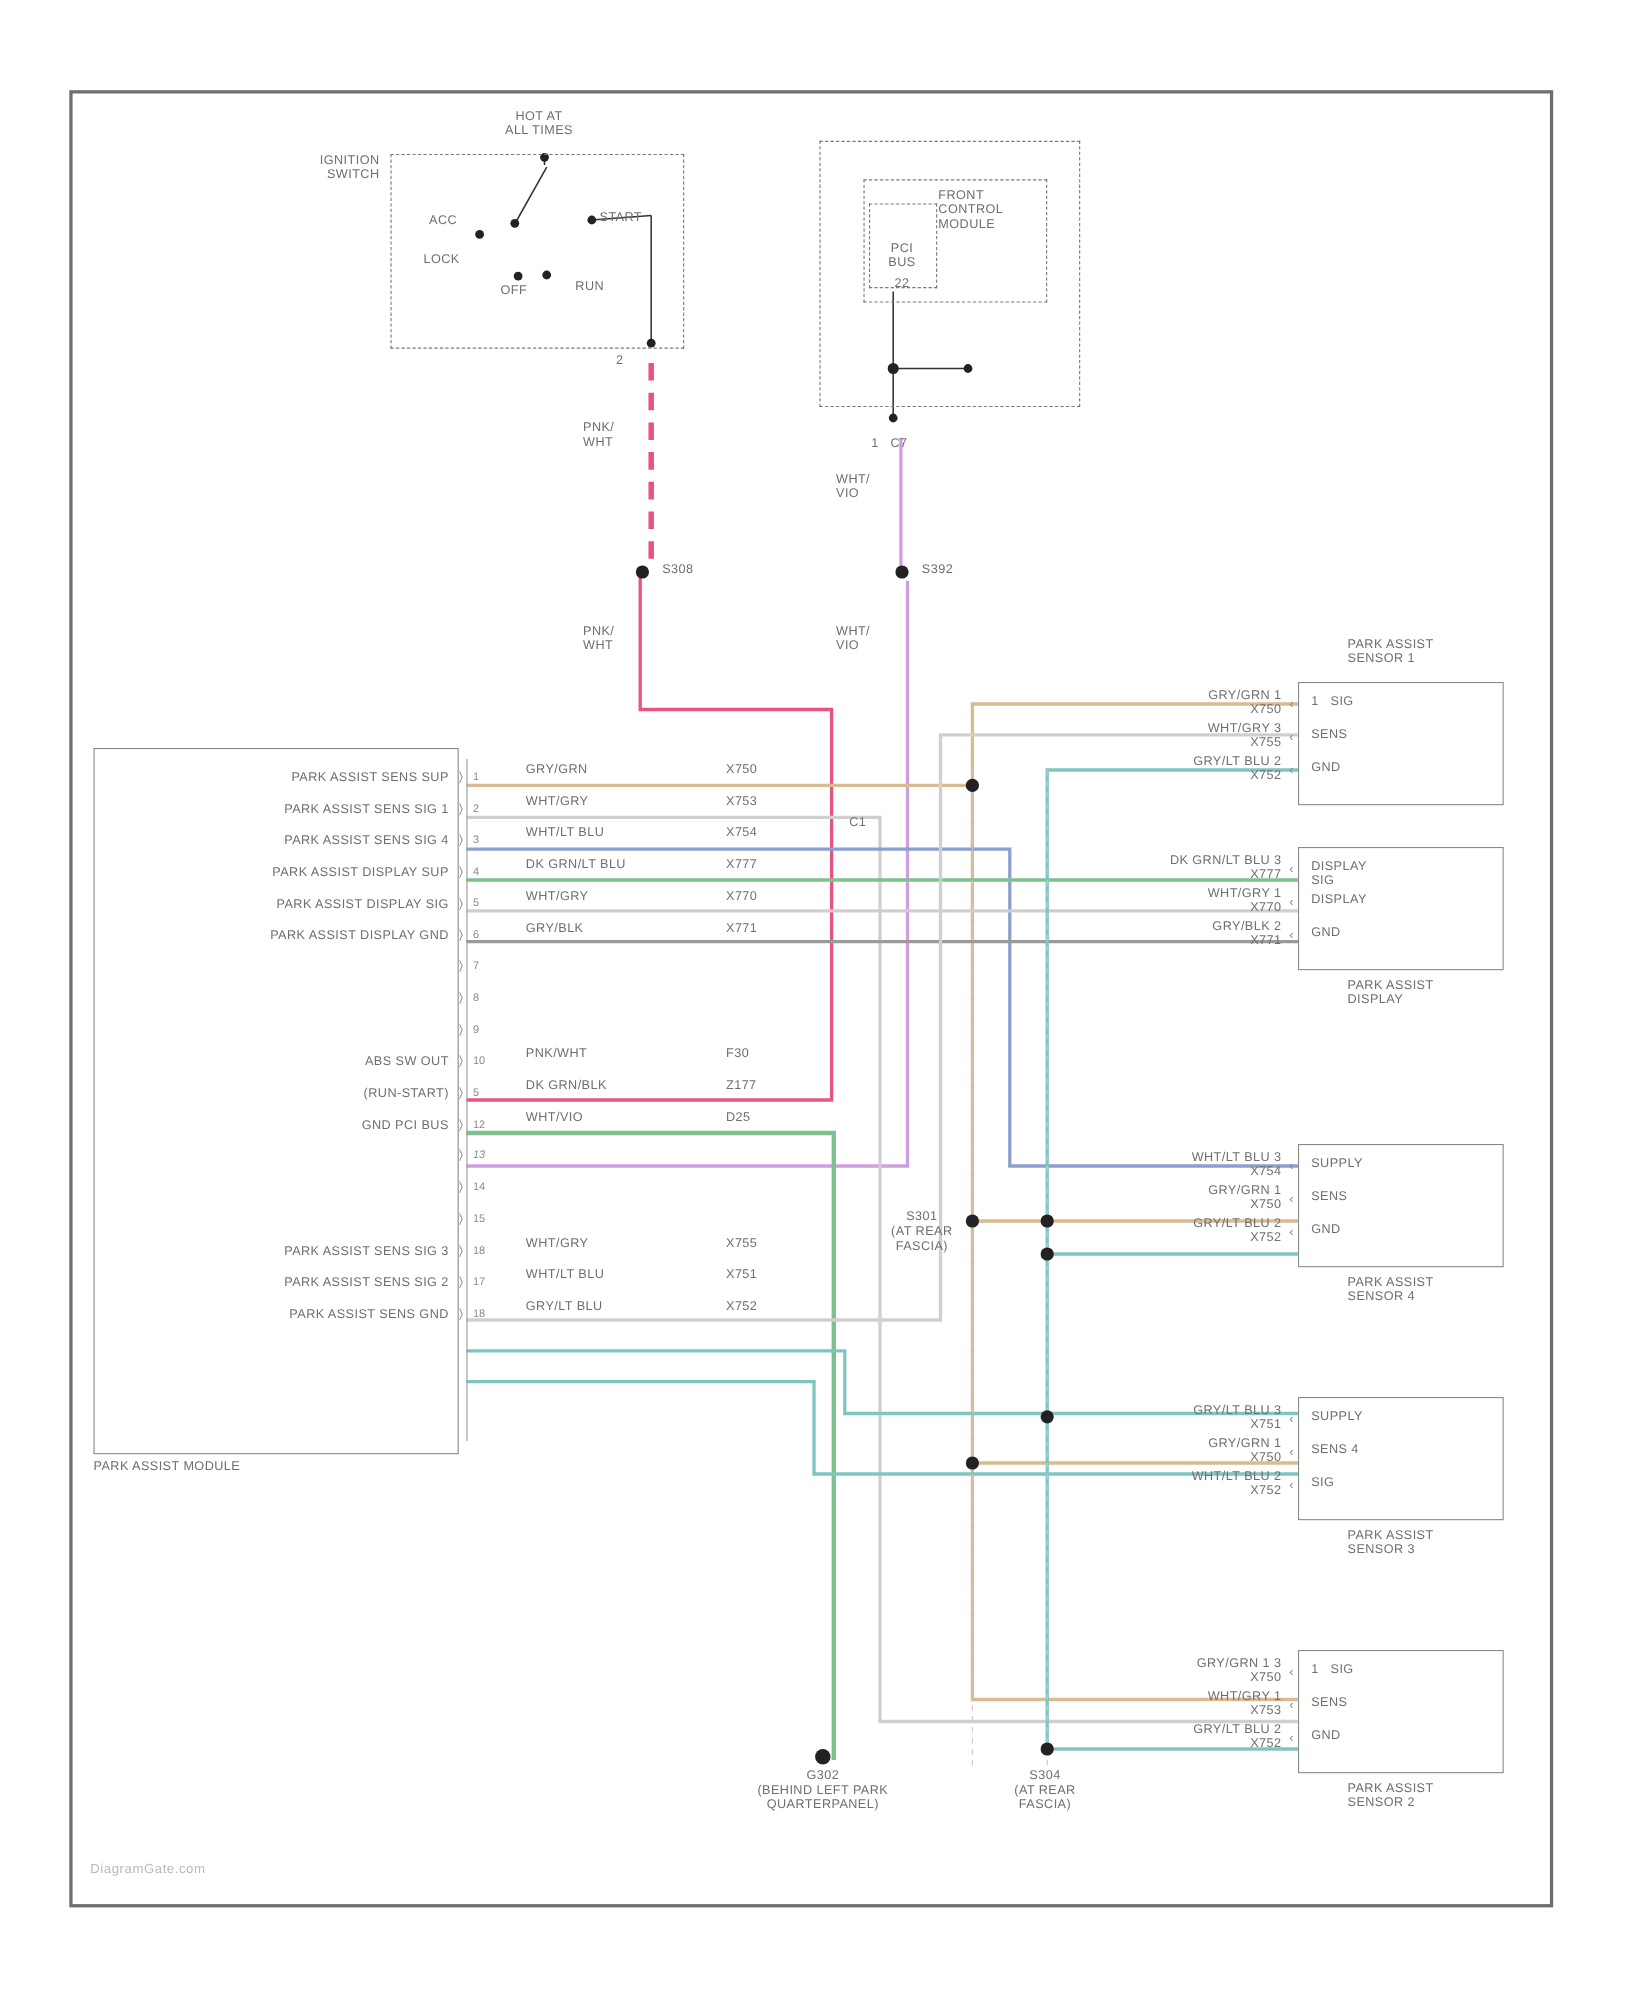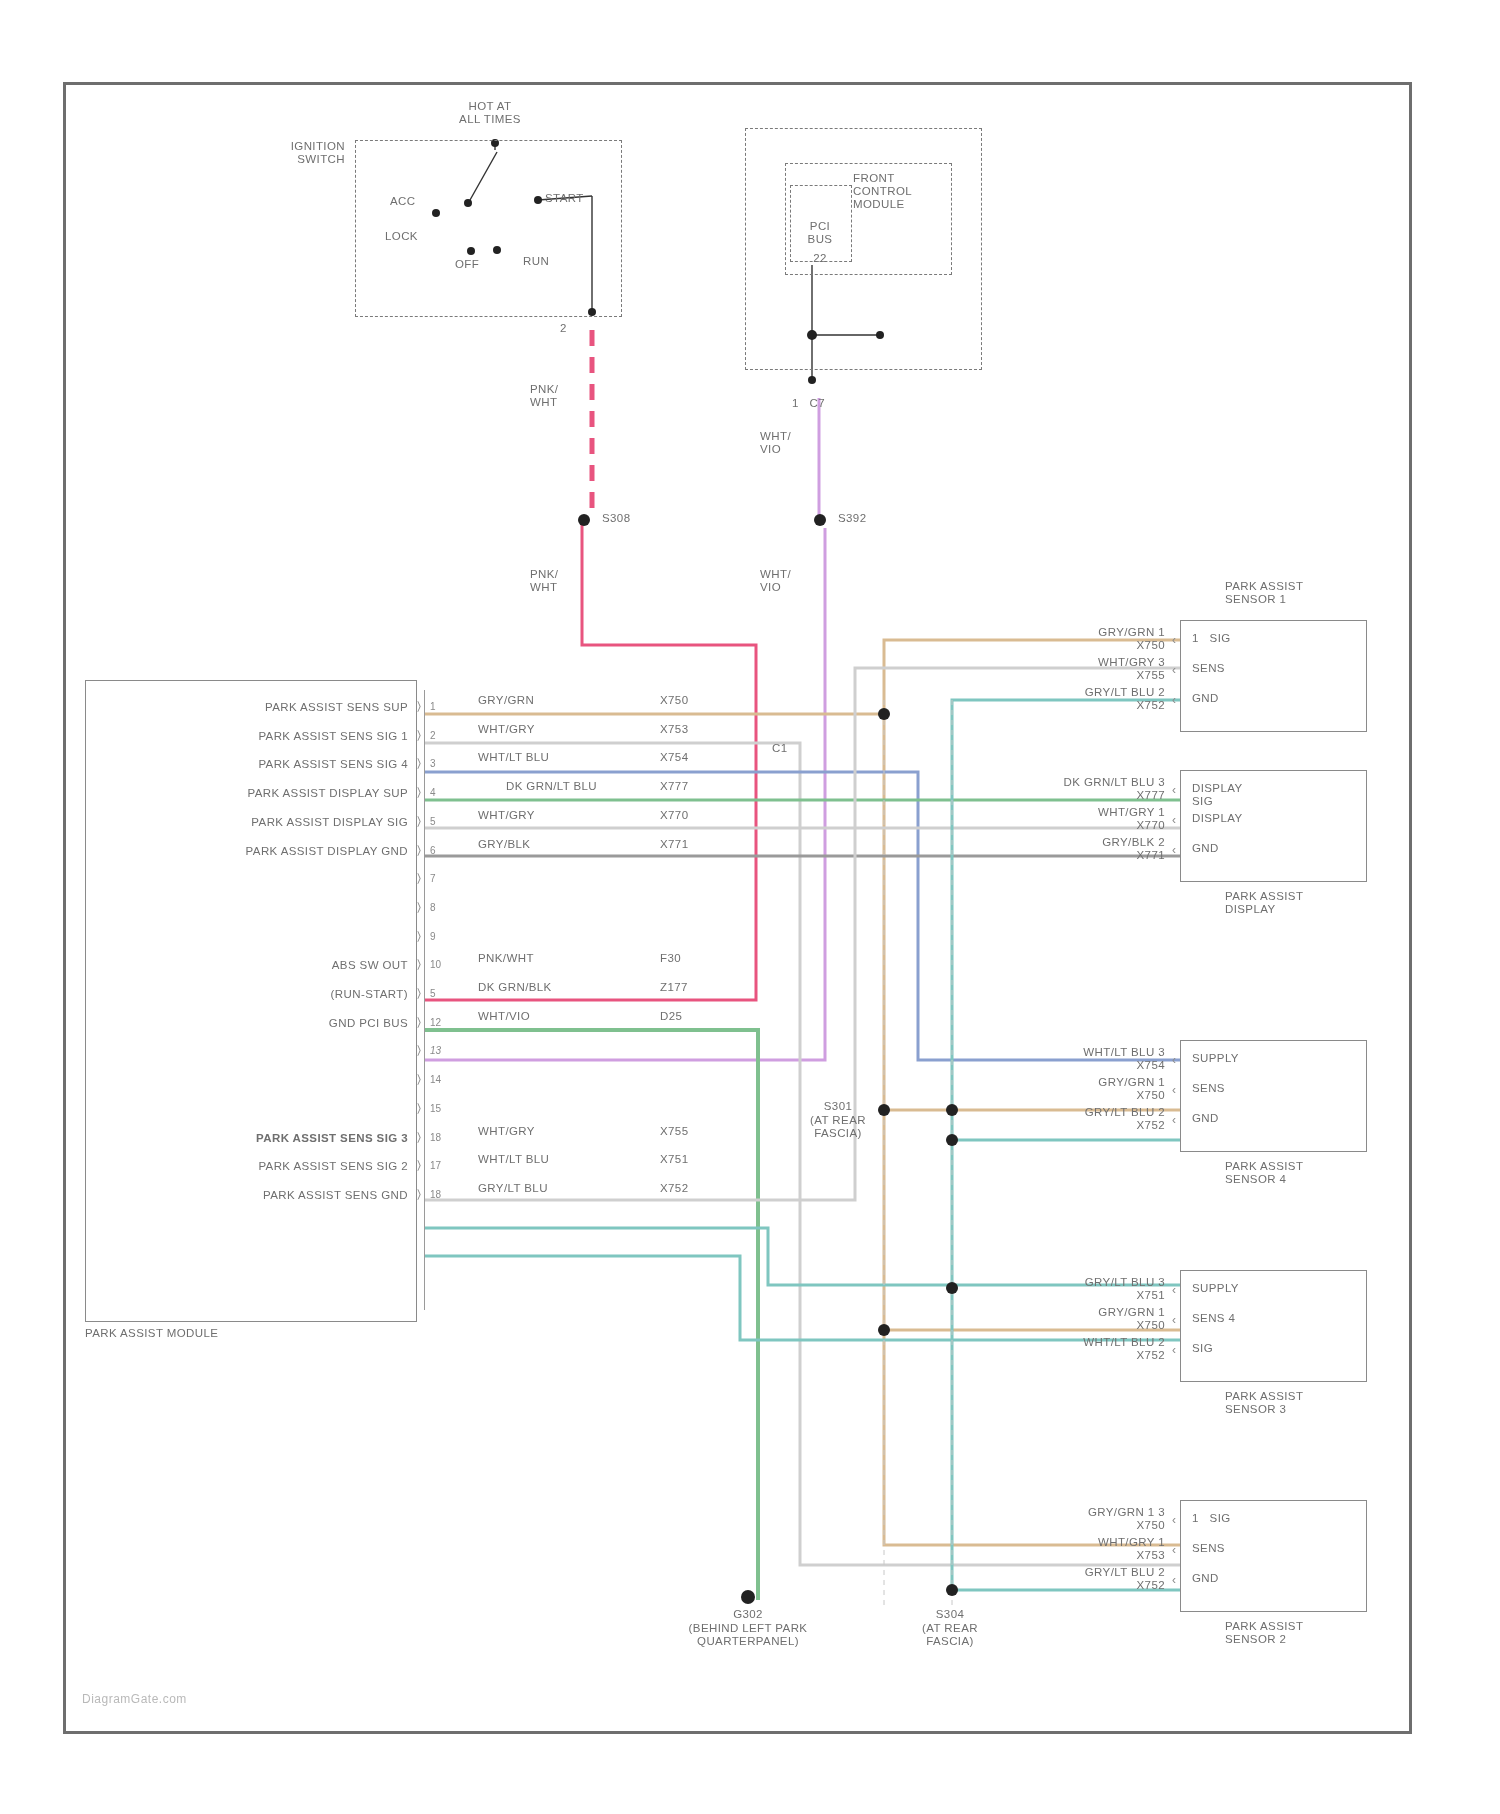--- a/index.html
+++ b/index.html
@@ -148,21 +148,21 @@
       <div class="lbl" style="left: 478px; top: 722.7px;">WHT/GRY</div>
       <div class="lbl" style="left: 660px; top: 722.7px;">X753</div>
       <div class="pinlbl" style="left: 430px; top: 758.4px;">3</div>
       <div class="arrow" style="left: 417px; top: 756.4px;">〉</div>
       <div class="lbl r" style="left: 100px; top: 758.4px; width: 308px;">PARK ASSIST SENS SIG 4</div>
       <div class="lbl" style="left: 478px; top: 751.4px;">WHT/LT BLU</div>
       <div class="lbl" style="left: 660px; top: 751.4px;">X754</div>
       <div class="pinlbl" style="left: 430px; top: 787.1px;">4</div>
       <div class="arrow" style="left: 417px; top: 785.1px;">〉</div>
       <div class="lbl r" style="left: 100px; top: 787.1px; width: 308px;">PARK ASSIST DISPLAY SUP</div>
-      <div class="lbl" style="left: 478px; top: 780.1px; margin-left: 28px;">DK GRN/LT BLU</div>
+      <div class="lbl" style="left: 478px; top: 780.1px;">DK GRN/LT BLU</div>
       <div class="lbl" style="left: 660px; top: 780.1px;">X777</div>
       <div class="pinlbl" style="left: 430px; top: 815.8px;">5</div>
       <div class="arrow" style="left: 417px; top: 813.8px;">〉</div>
       <div class="lbl r" style="left: 100px; top: 815.8px; width: 308px;">PARK ASSIST DISPLAY SIG</div>
       <div class="lbl" style="left: 478px; top: 808.8px;">WHT/GRY</div>
       <div class="lbl" style="left: 660px; top: 808.8px;">X770</div>
       <div class="pinlbl" style="left: 430px; top: 844.5px;">6</div>
       <div class="arrow" style="left: 417px; top: 842.5px;">〉</div>
       <div class="lbl r" style="left: 100px; top: 844.5px; width: 308px;">PARK ASSIST DISPLAY GND</div>
       <div class="lbl" style="left: 478px; top: 837.5px;">GRY/BLK</div>
@@ -189,21 +189,21 @@
       <div class="lbl" style="left: 478px; top: 1009.7px;">WHT/VIO</div>
       <div class="lbl" style="left: 660px; top: 1009.7px;">D25</div>
       <div class="pinlbl" style="left: 430px; top: 1045.4px; font-style: italic;">13</div>
       <div class="arrow" style="left: 417px; top: 1043.4px;">〉</div>
       <div class="pinlbl" style="left: 430px; top: 1074.1px;">14</div>
       <div class="arrow" style="left: 417px; top: 1072.1px;">〉</div>
       <div class="pinlbl" style="left: 430px; top: 1102.8px;">15</div>
       <div class="arrow" style="left: 417px; top: 1100.8px;">〉</div>
       <div class="pinlbl" style="left: 430px; top: 1131.5px;">18</div>
       <div class="arrow" style="left: 417px; top: 1129.5px;">〉</div>
-      <div class="lbl r" style="left: 100px; top: 1131.5px; width: 308px; font-weight: bold;">PARK ASSIST SENS SIG 3</div>
+      <div class="lbl r" style="left: 100px; top: 1131.5px; width: 308px;">PARK ASSIST SENS SIG 3</div>
       <div class="lbl" style="left: 478px; top: 1124.5px;">WHT/GRY</div>
       <div class="lbl" style="left: 660px; top: 1124.5px;">X755</div>
       <div class="pinlbl" style="left: 430px; top: 1160.2px;">17</div>
       <div class="arrow" style="left: 417px; top: 1158.2px;">〉</div>
       <div class="lbl r" style="left: 100px; top: 1160.2px; width: 308px;">PARK ASSIST SENS SIG 2</div>
       <div class="lbl" style="left: 478px; top: 1153.2px;">WHT/LT BLU</div>
       <div class="lbl" style="left: 660px; top: 1153.2px;">X751</div>
       <div class="pinlbl" style="left: 430px; top: 1188.9px;">18</div>
       <div class="arrow" style="left: 417px; top: 1186.9px;">〉</div>
       <div class="lbl r" style="left: 100px; top: 1188.9px; width: 308px;">PARK ASSIST SENS GND</div>

